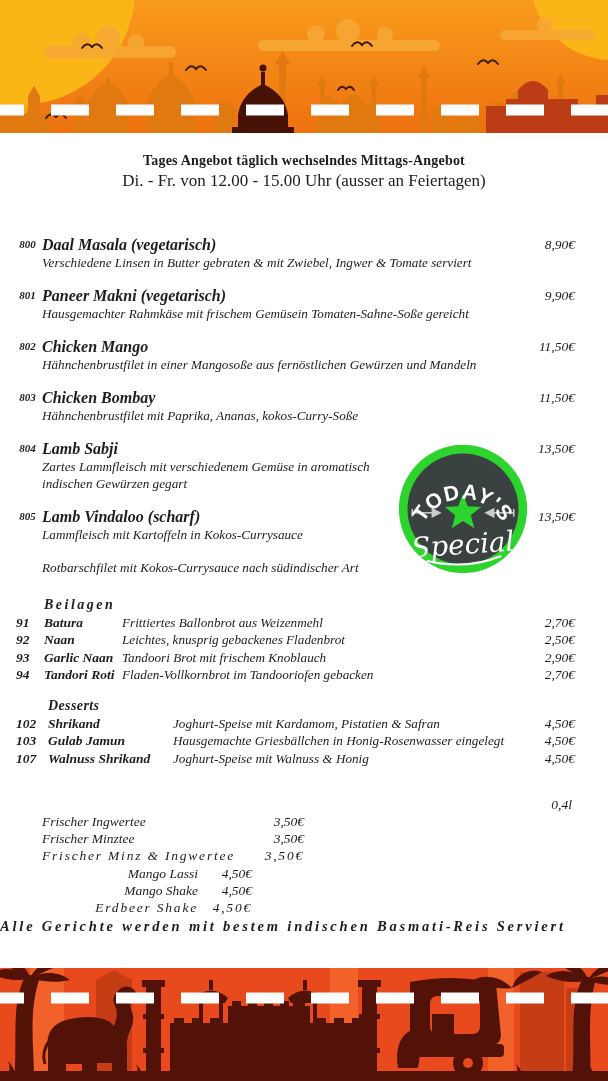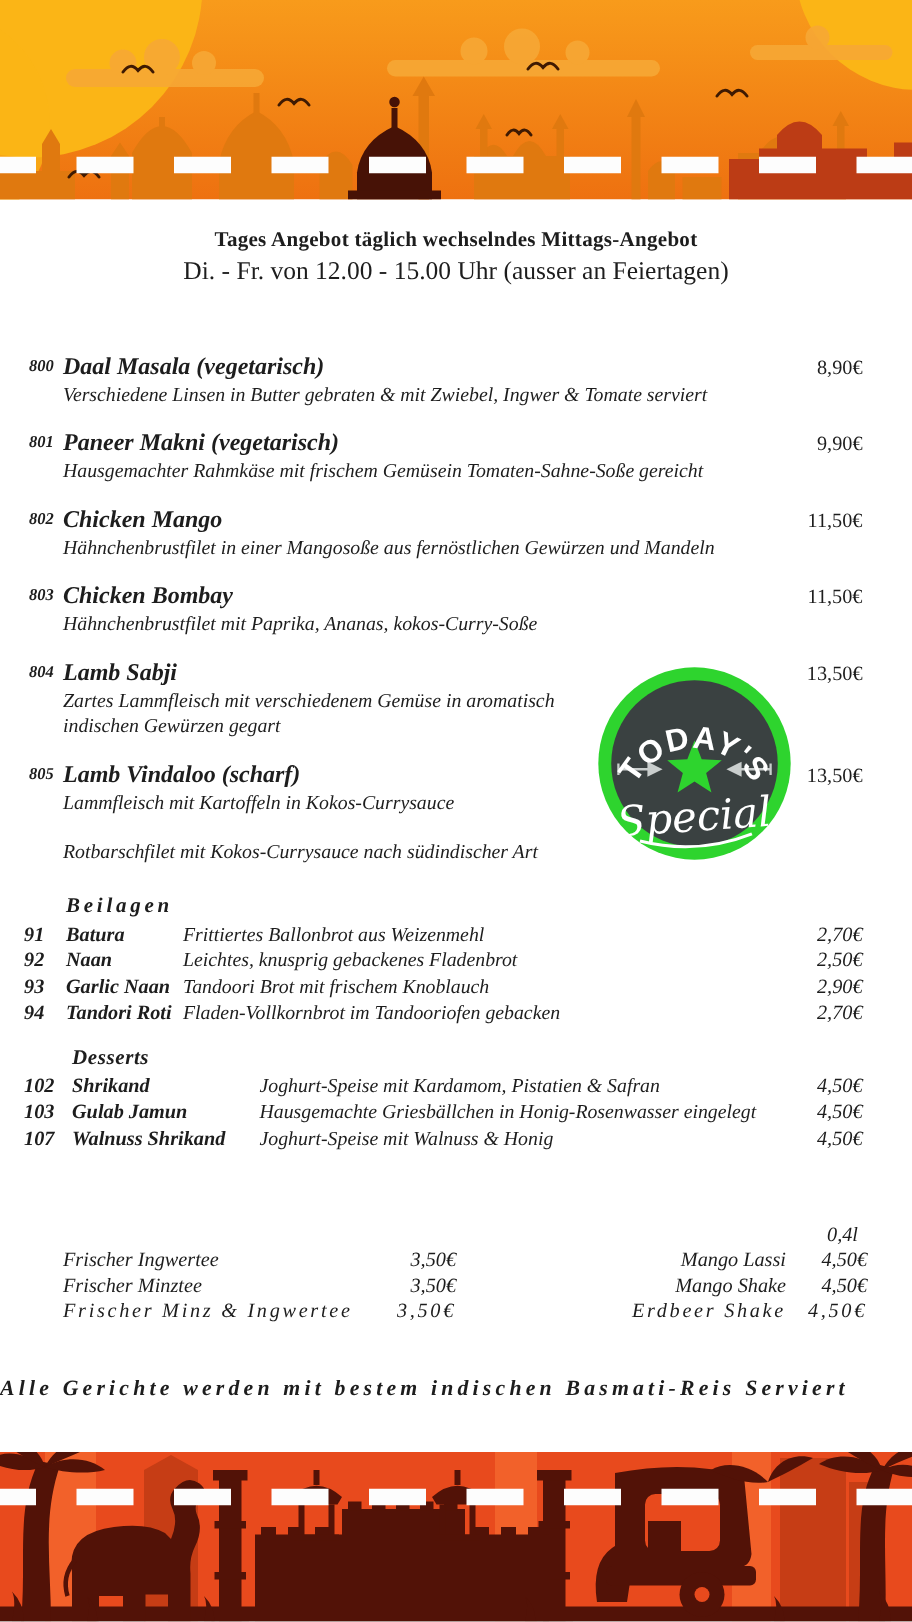--- a/index.html
+++ b/index.html
@@ -11,42 +11,42 @@
 
   .header{position:absolute;top:153px;left:0;right:0;text-align:center;}
   .title{font-size:14px;font-weight:bold;letter-spacing:0.2px;}
   .subtitle{font-size:17px;margin-top:2px;}
 
   .dishes{position:absolute;top:236px;left:0;right:0;}
   .dish{margin-bottom:16px;}
   .dish-head{display:flex;padding:0 33px 0 13px;line-height:17px;}
   .dish-num{width:29px;font-weight:bold;font-style:italic;font-size:11px;text-align:center;}
   .dish-name{flex:1;font-weight:bold;font-style:italic;font-size:16px;}
-  .dish-price{font-size:13.5px;}
+  .dish-price{font-style:italic;font-size:13.5px;}
   .dish-desc{margin:1px 60px 0 42px;font-style:italic;font-size:13.2px;line-height:17px;white-space:pre-line;}
 
   .section{position:absolute;left:0;right:0;}
   .sides{top:596px;}
   .desserts{top:697px;}
   .sec-heading{font-weight:bold;font-style:italic;font-size:14px;line-height:18px;}
   .sides .sec-heading{margin-left:44px;letter-spacing:2.5px;}
   .desserts .sec-heading{margin-left:48px;letter-spacing:0.4px;}
   .srow{display:flex;padding:0 33px 0 16px;line-height:17.4px;}
   .s-num{font-weight:bold;font-style:italic;font-size:13.5px;}
   .sides .s-num{width:28px;}
   .desserts .s-num{width:32px;}
   .s-name{font-weight:bold;font-style:italic;font-size:13.5px;}
   .sides .s-name{width:78px;}
   .desserts .s-name{width:125px;}
   .s-desc{flex:1;font-style:italic;font-size:13.2px;}
   .s-price{font-style:italic;font-size:13.5px;margin-left:16px;}
 
-  .drinks{position:absolute;top:814px;left:0;right:0;font-style:italic;font-size:13.5px;}
+  .drinks{position:absolute;top:796px;left:0;right:0;font-style:italic;font-size:13.5px;}
   .size-label{text-align:right;padding-right:36px;line-height:17px;}
-  .drink-cols{display:flex;justify-content:space-between;padding:0 30px 0 42px;}
+  .drink-cols{display:flex;justify-content:space-between;padding:0 30px 0 42px;flex-direction:column;}
   .teas{width:262px;}
   .tea-row{display:flex;justify-content:space-between;line-height:17.2px;}
   .shakes{width:210px;}
   .shake-row{display:flex;justify-content:flex-end;line-height:17.2px;}
   .shake-name{text-align:right;}
   .shake-price{width:46px;text-align:right;margin-left:8px;}
   .spaced{letter-spacing:1.8px;}
 
   .footer-note{position:absolute;top:918px;left:0;right:0;text-align:left;
                font-weight:bold;font-style:italic;font-size:14.5px;letter-spacing:2.8px;}

